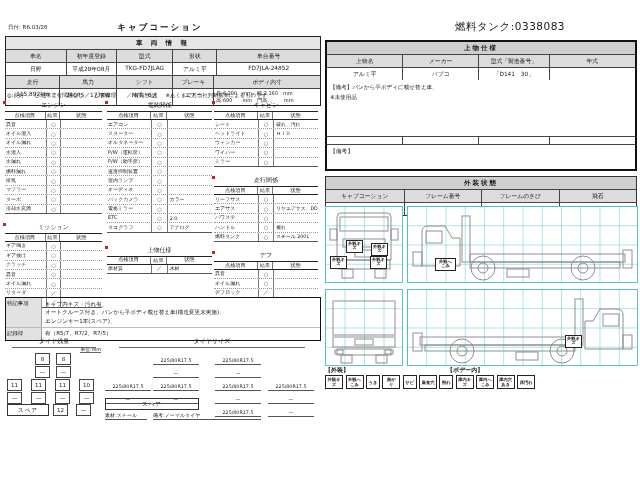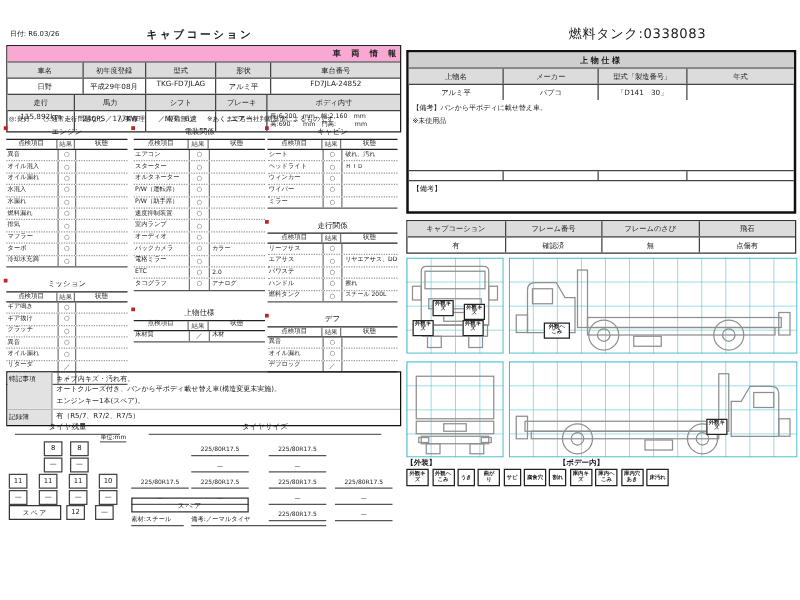--- a/index.html
+++ b/index.html
@@ -6,21 +6,21 @@
   body{width:640px;height:480px;background:#fff;font-family:"DejaVu Sans",sans-serif;color:#1a1a1a;position:relative;overflow:hidden;}
   .abs{position:absolute;}
   
   .hdr-date{left:8px;top:24px;font-size:5.5px;}
   .hdr-title{left:0;top:22px;width:320px;text-align:center;font-size:8.5px;font-weight:bold;letter-spacing:2px;}
   .hdr-ctrl{left:455px;top:20px;font-size:10.5px;letter-spacing:.5px;}
   
   .vtable{left:5px;top:36px;width:314px;border:1.5px solid #222;font-size:5.8px;background:#fff;}
   .vrow{display:flex;border-top:1px solid #444;}
   .vrow:first-child{border-top:none;}
-  .vtitle{background:#f9a8d4;text-align:right;font-weight:bold;font-size:6.5px;padding:1.5px 0;letter-spacing:3px;}
+  .vtitle{background:#e5e5e5;text-align:center;font-weight:bold;font-size:6.5px;padding:1.5px 0;letter-spacing:3px;}
   .vhead{background:#dcdcdc;}
   .vcell{border-left:1px solid #444;text-align:center;padding:1.5px 0;box-sizing:border-box;min-height:7px;}
   .vcell:first-of-type{border-left:none;}
   .vr1 span:nth-of-type(1){width:19%;} .vr1 span:nth-of-type(2){width:16%;}
   .vr1 span:nth-of-type(3){width:18%;} .vr1 span:nth-of-type(4){width:14%;}
   .vr1 span:nth-of-type(5){width:33%;}
   .vr2 .vcell:nth-of-type(1){width:17%;} .vr2 .vcell:nth-of-type(2){width:18%;}
   .vr2 .vcell:nth-of-type(3){width:18%;} .vr2 .vcell:nth-of-type(4){width:13%;}
   .vr2 .vcell:nth-of-type(5){width:34%;}
   .dims{font-size:5px;text-align:left;padding:1px 2px;line-height:1.35;}
@@ -536,20 +536,21 @@
   <div class="sep-cells">
     <span class="rc1"></span>
       <span class="rc2"></span>
       <span class="rc3"></span>
       <span class="rc4"></span>
   </div>
   <div class="remark3">【備考】</div>
 </div>
 
 <div class="abs exttable">
+  <div class="rtitle">外装状態</div>
   <div class="rrow rhead">
     <span class="rcell rc1">キャブコーション</span>
     <span class="rcell rc2">フレーム番号</span>
     <span class="rcell rc3">フレームのさび</span>
     <span class="rcell rc4">飛石</span>
   </div>
   <div class="rrow">
     <span class="rcell rc1">有</span>
     <span class="rcell rc2">確認済</span>
     <span class="rcell rc3">無</span>

